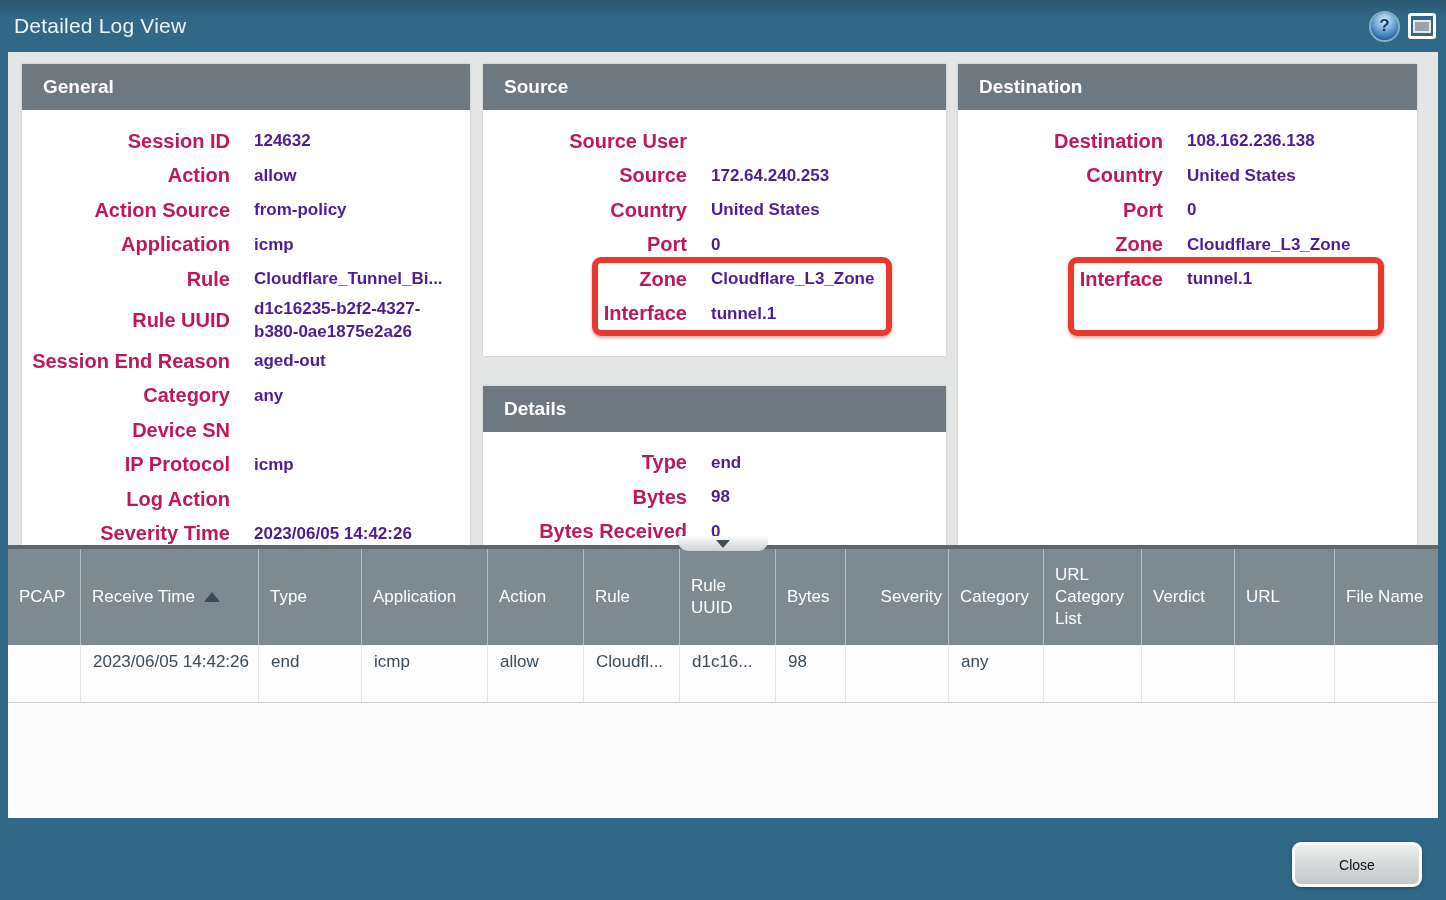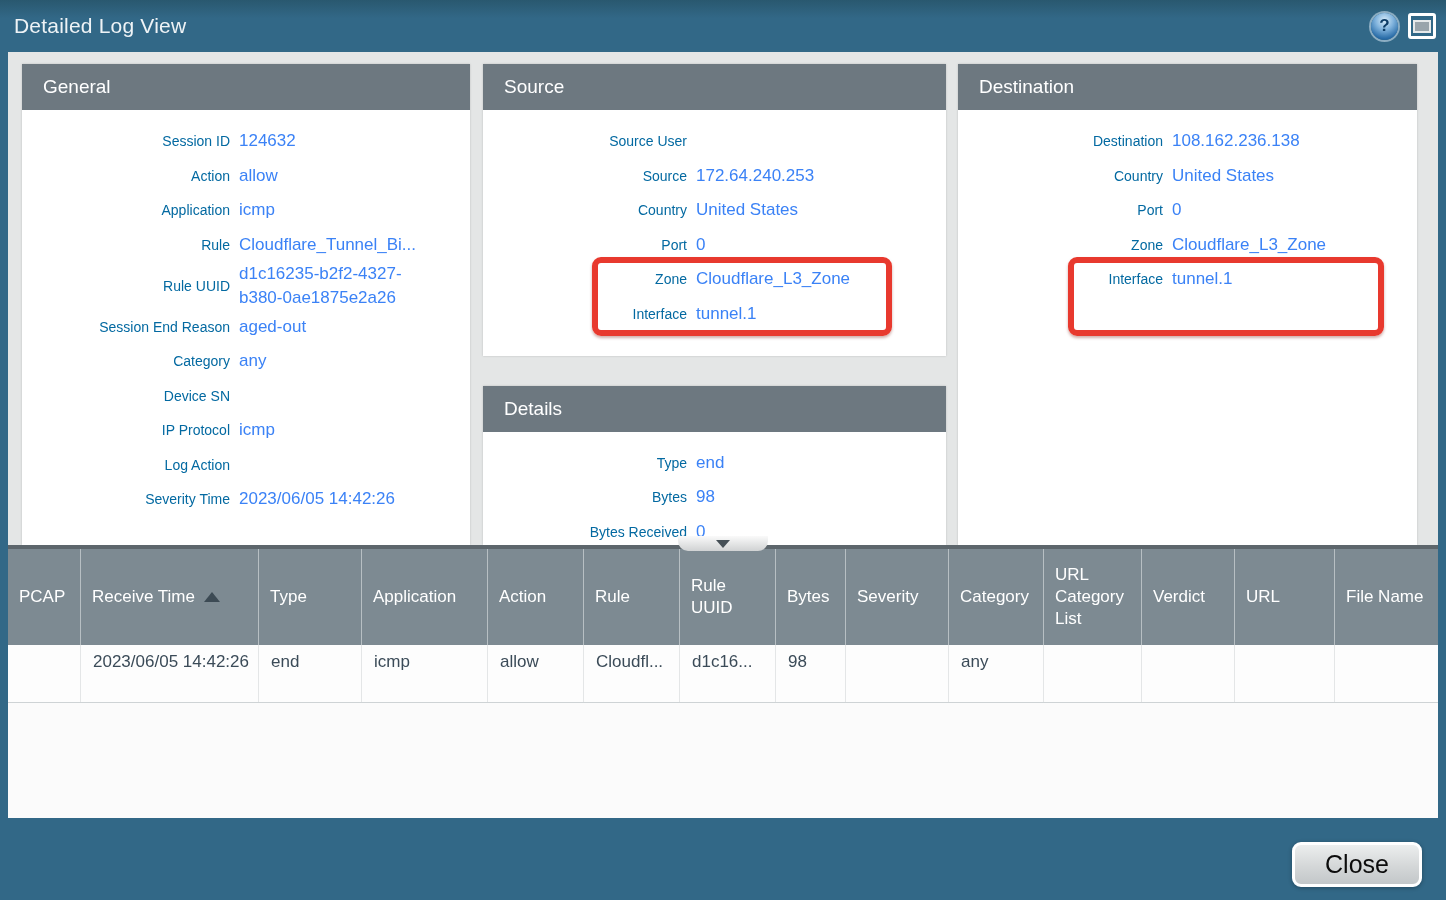--- a/index.html
+++ b/index.html
@@ -41,35 +41,35 @@
     height:493px;flex:0 0 493px;box-sizing:border-box;overflow:hidden;
     background:#e4e6e6;
     display:flex;padding:12px 21px 0 14px;
   }
   .col{height:481px;display:flex;flex-direction:column;}
   .col-general{width:448px;margin-right:13px;}
   .col-middle{width:463px;margin-right:12px;}
   .col-dest{width:459px;}
 
   .panel{display:flex;flex-direction:column;position:relative;overflow:hidden;
-         box-shadow:0 0 2px rgba(0,0,0,.18);}
+         box-shadow:0 0 2px rgba(0,0,0,.18);font-weight:bold;}
   .panel.fill{flex:1 1 auto;}
   .panel-details{margin-top:30px;}
   .panel-header{
     height:46px;flex:0 0 46px;box-sizing:border-box;
     background:#6d7880;color:#ffffff;font-size:19px;
     display:flex;align-items:center;padding-left:21px;
   }
   .panel-body{background:#ffffff;flex:1 1 auto;padding-top:14px;box-sizing:border-box;}
   .row{min-height:34.5px;display:flex;align-items:center;}
-  .lbl{text-align:right;color:#0369a1;font-size:14px;}
+  .lbl{text-align:right;color:#be185d;font-size:20px;}
   .col-general .lbl{flex:0 0 208px;width:208px;}
   .col-middle  .lbl{flex:0 0 204px;width:204px;}
   .col-dest    .lbl{flex:0 0 205px;width:205px;}
-  .val{margin-left:9px;color:#3b82f6;font-size:17px;line-height:1.4;}
+  .val{margin-left:24px;color:#4c1d95;font-size:17px;line-height:1.4;}
   .val-wrap{max-width:195px;word-break:normal;overflow-wrap:break-word;}
 
   .hl-overlay{
     position:absolute;border:6px solid #e8392e;border-radius:9px;
     box-shadow:0 2px 3px rgba(120,20,10,.35);
     pointer-events:none;box-sizing:border-box;z-index:4;
   }
   .hl-source{left:109px;top:193px;width:300px;height:79px;}
   .hl-dest{left:110px;top:193px;width:316px;height:79px;}
 
@@ -108,34 +108,34 @@
   .td:first-child{border-left:none;}
 
   .c0{width:72px;flex:0 0 72px;}
   .c1{width:178px;flex:0 0 178px;}
   .c2{width:103px;flex:0 0 103px;}
   .c3{width:126px;flex:0 0 126px;}
   .c4{width:96px;flex:0 0 96px;}
   .c5{width:96px;flex:0 0 96px;}
   .c6{width:96px;flex:0 0 96px;}
   .c7{width:70px;flex:0 0 70px;}
-  .c8{width:103px;flex:0 0 103px;}
+  .c8{width:103px;flex:0 0 103px;justify-content:flex-end;}
   .c9{width:95px;flex:0 0 95px;}
   .c10{width:98px;flex:0 0 98px;}
   .c11{width:93px;flex:0 0 93px;}
   .c12{width:100px;flex:0 0 100px;}
   .c13{width:104px;flex:0 0 104px;}
 
   
   .footer{height:82px;flex:0 0 82px;position:relative;}
   .close-btn{
     position:absolute;right:24px;top:24px;width:130px;height:45px;
     background:linear-gradient(180deg,#eceeee 0%,#d4d7d8 55%,#c3c7c9 100%);
     border:3px solid #ffffff;border-radius:9px;
-    font-family:"Liberation Sans", sans-serif;font-size:25px;color:#0c0c0c;
+    font-family:"Liberation Sans", sans-serif;font-size:14px;color:#0c0c0c;
     cursor:pointer;box-shadow:0 1px 4px rgba(0,0,0,.3);
   }
 </style>
 </head>
 <body>
 
 <div class="dialog">
 
   <div class="titlebar">
     <span class="title">Detailed Log View</span>
@@ -155,20 +155,24 @@
         <section class="panel fill">
           <header class="panel-header">General</header>
           <div class="panel-body">
             <div class="row">
                 <span class="lbl">Session ID</span>
                 <span class="val">124632</span>
               </div>
             <div class="row">
                 <span class="lbl">Action</span>
                 <span class="val">allow</span>
+              </div>
+            <div class="row">
+                <span class="lbl">Action Source</span>
+                <span class="val">from-policy</span>
               </div>
             <div class="row">
                 <span class="lbl">Application</span>
                 <span class="val">icmp</span>
               </div>
             <div class="row">
                 <span class="lbl">Rule</span>
                 <span class="val">Cloudflare_Tunnel_Bi...</span>
               </div>
             <div class="row">

